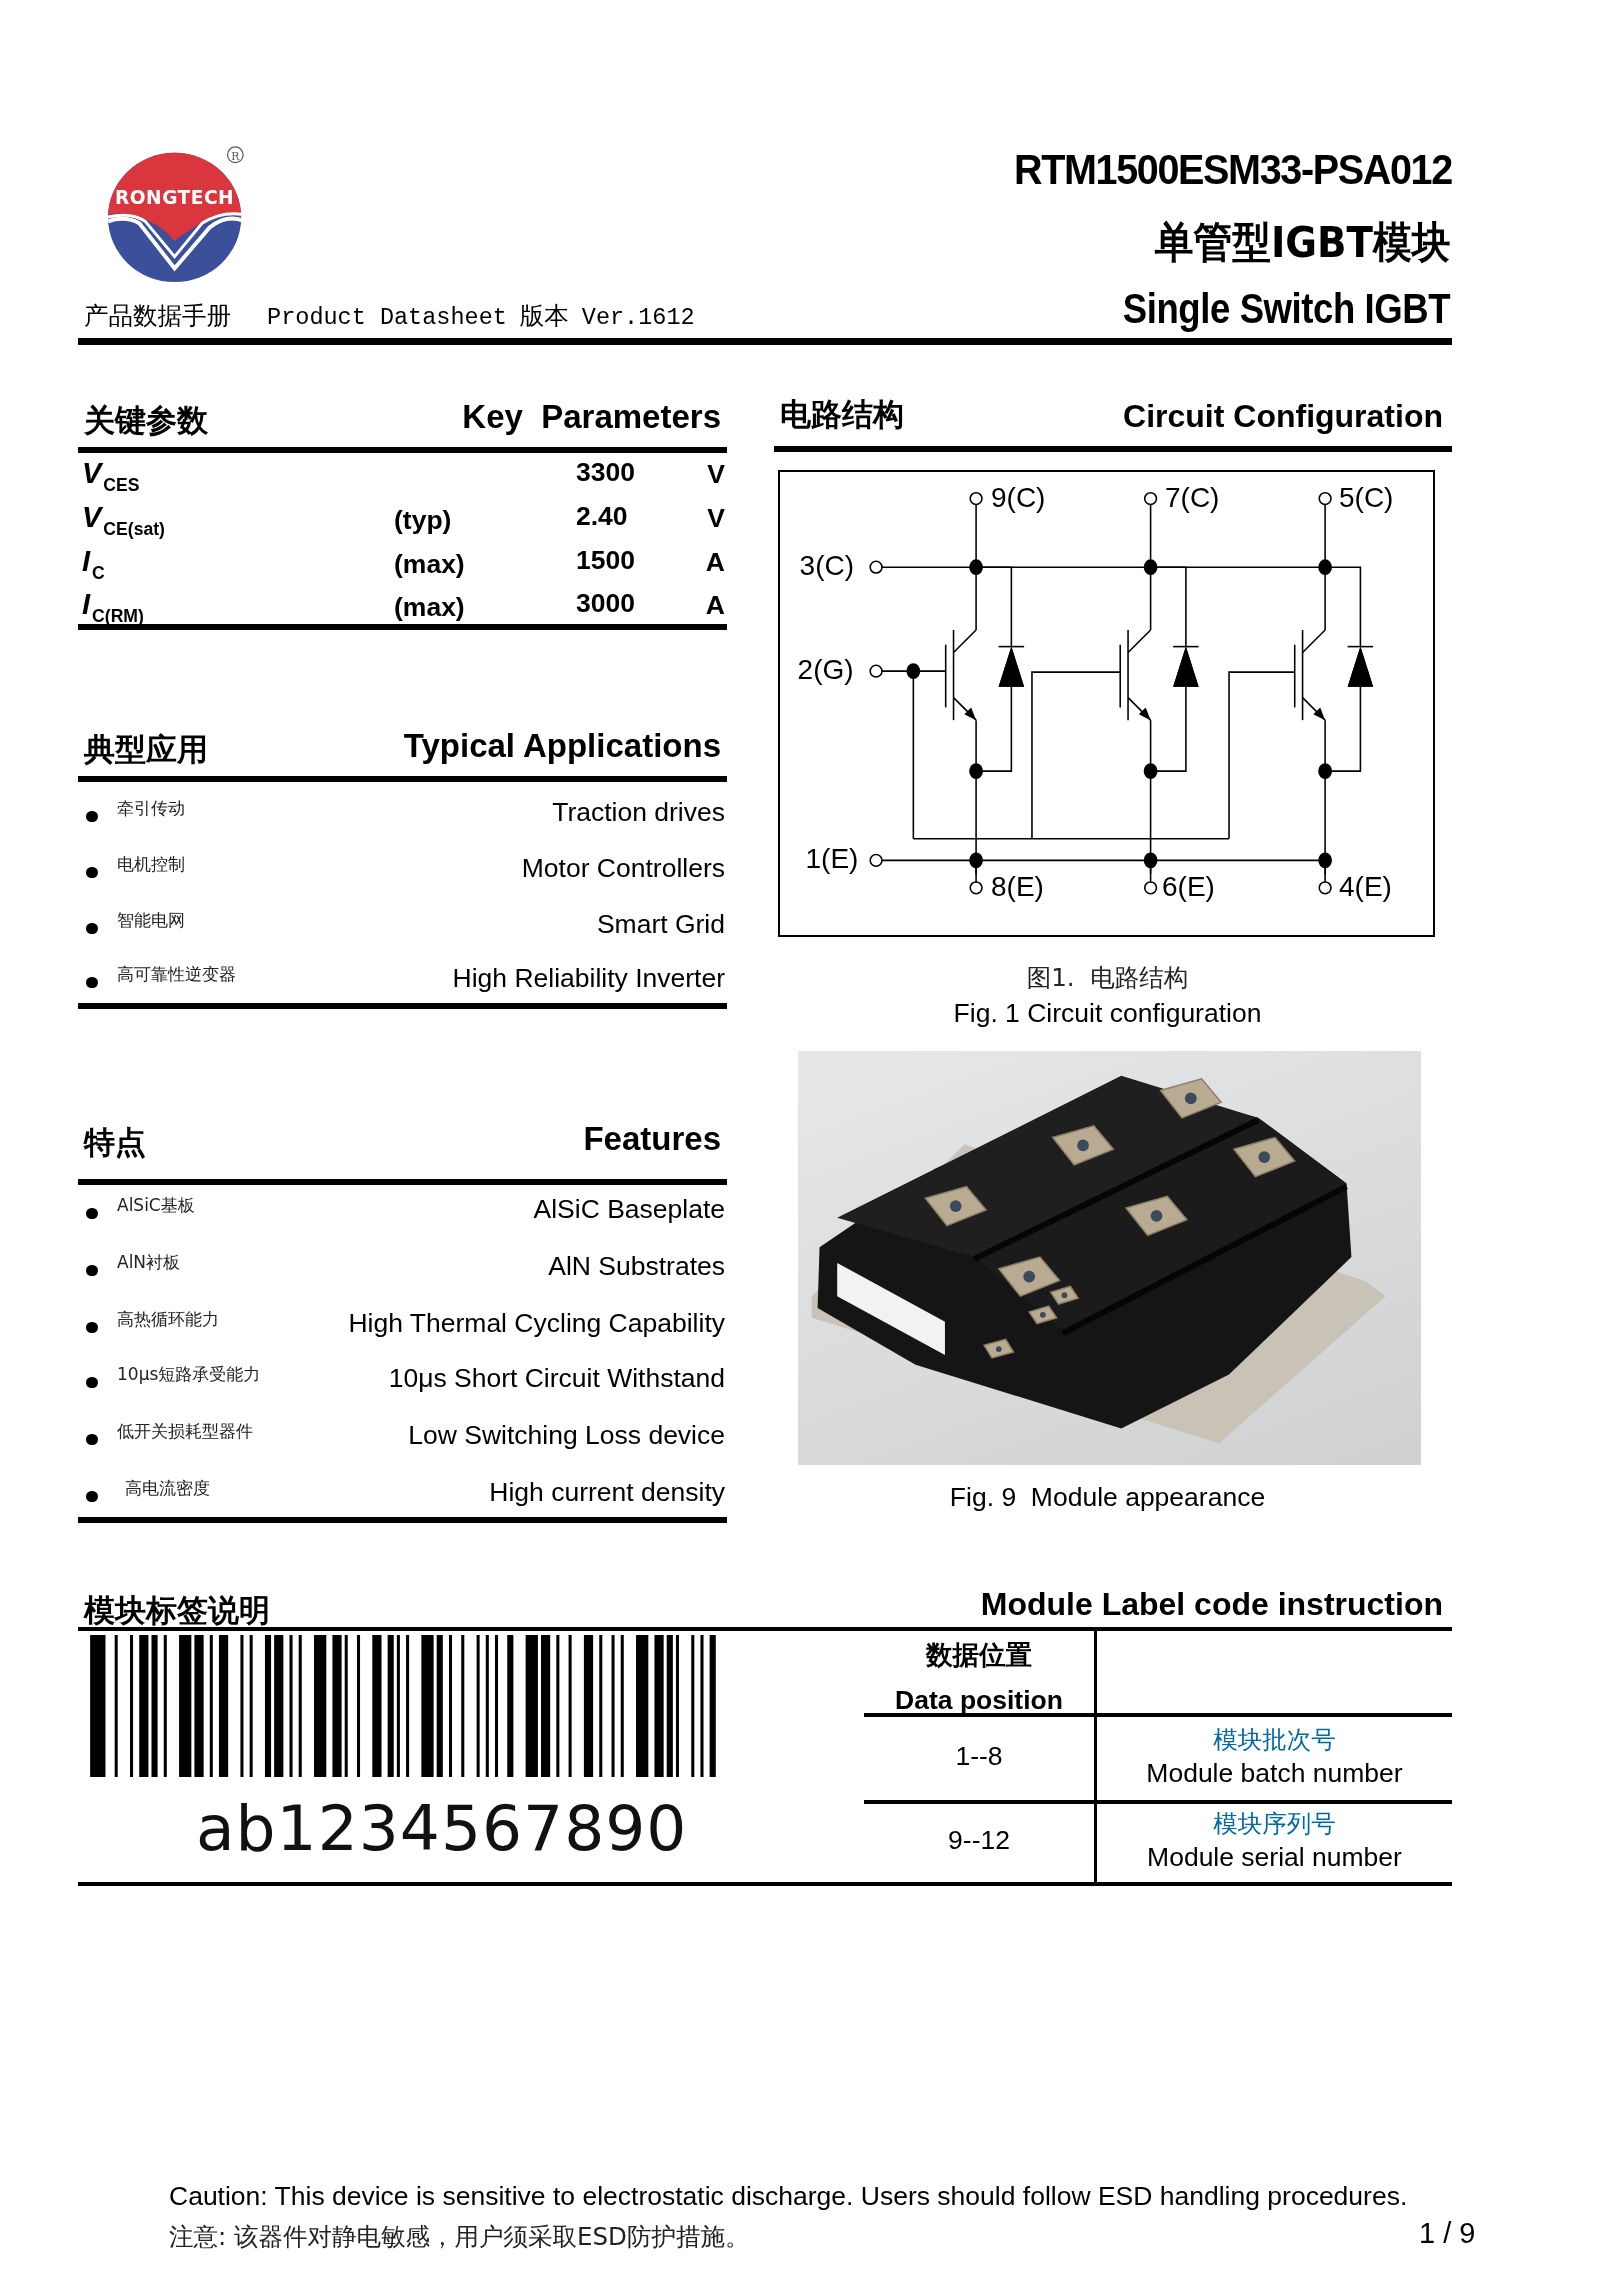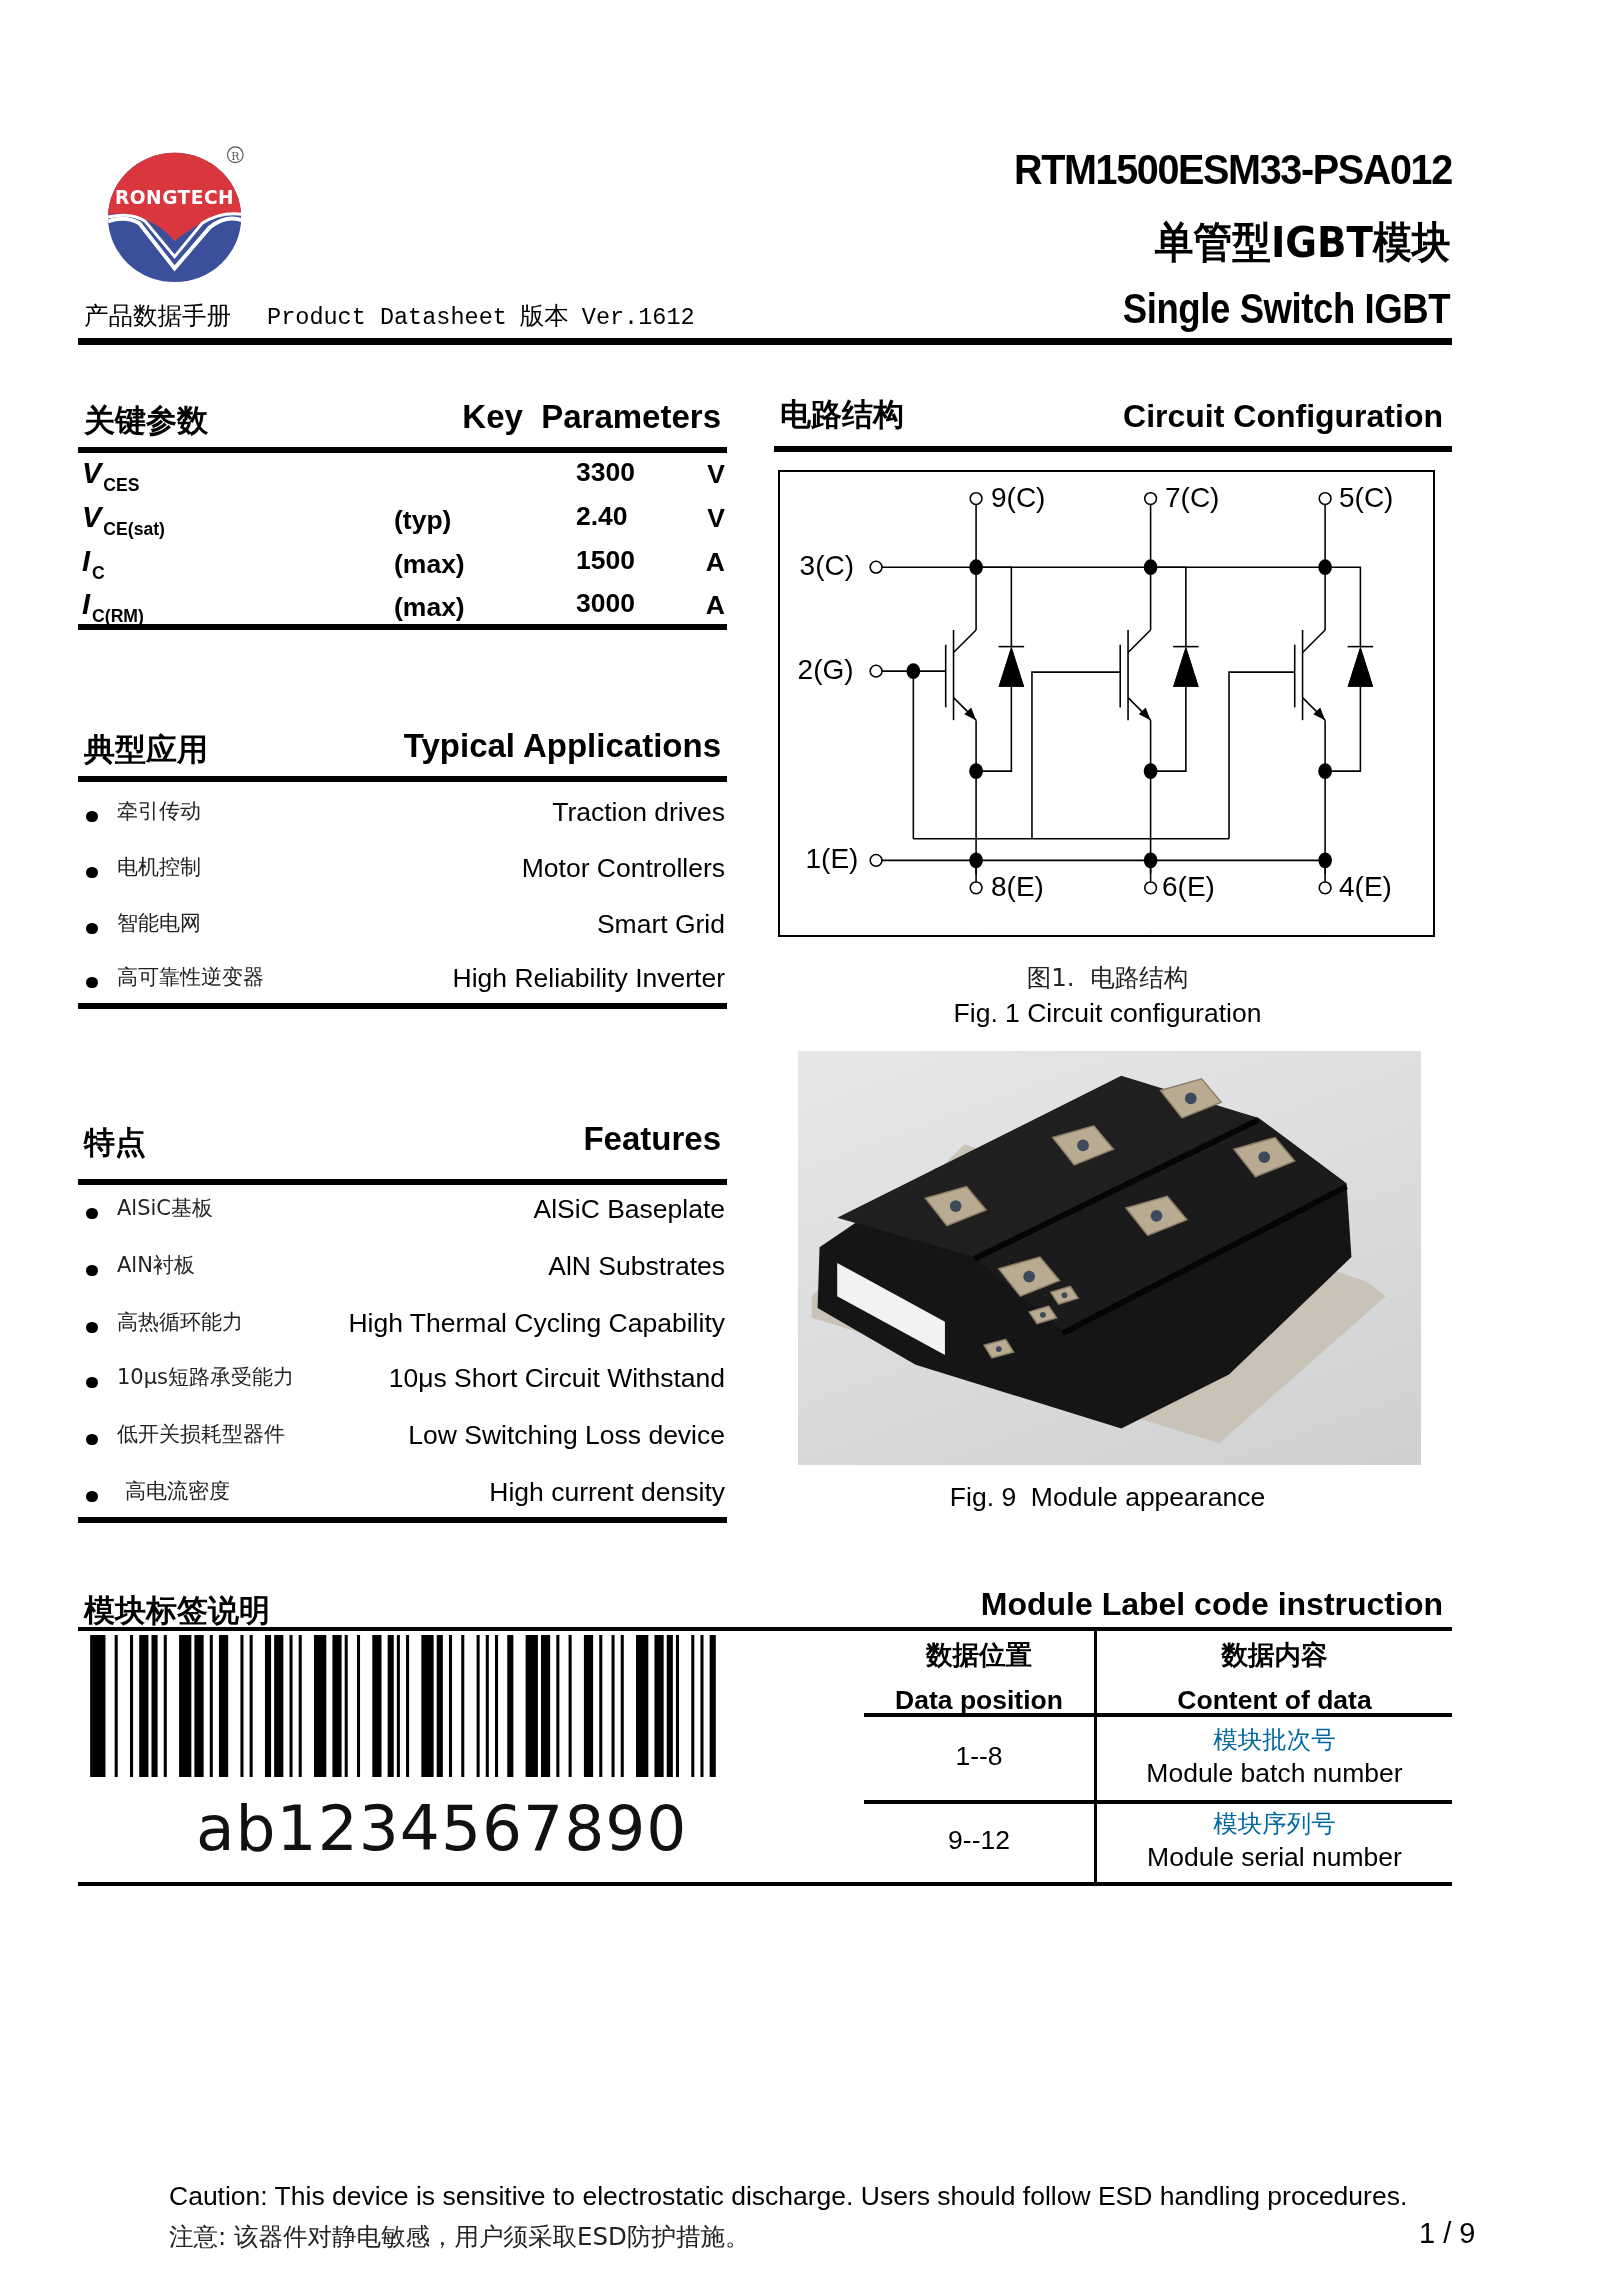--- a/index.html
+++ b/index.html
@@ -22,21 +22,21 @@
   
   .kp-row { position:absolute; left:82px; width:643px; height:39px; font-weight:bold; font-size:26.5px; }
   .kp-sym { position:absolute; left:0; top:0; font-style:italic; font-size:29px; }
   .kp-sym sub { font-style:normal; font-size:17.6px; vertical-align:-7.8px; margin-left:2px; }
   .kp-cond { position:absolute; left:312px; top:3.9px; }
   .kp-val { position:absolute; left:494px; top:0; }
   .kp-unit { position:absolute; right:0; top:2px; }
 
   .list-row { position:absolute; left:82px; width:643px; height:39px; font-size:26.5px; }
   .bullet { position:absolute; left:3.9px; top:13.7px; width:11.8px; height:11.8px; background:#000; border-radius:50%; }
-  .list-cn { position:absolute; left:35px; top:0; font-family:"DejaVu Sans", sans-serif; font-size:21px; color:#222; }
+  .list-cn { position:absolute; left:35px; top:0; font-family:"DejaVu Sans", sans-serif; font-size:17px; color:#222; }
   .list-en { position:absolute; right:0; top:0; font-size:26.5px; }
 
   .caption { position:absolute; text-align:center; font-size:26.5px; width:647px; }
   .caption .cn { font-family:"DejaVu Sans", sans-serif; font-size:24.5px; color:#222; }
 
   
   #circuit-box { left:778px; top:470px; width:657px; height:467px; border:2.9px solid #000; box-sizing:border-box; }
 
   
   #photo { left:798px; top:1051px; width:623px; height:414px; background:linear-gradient(160deg,#e6e7e9 0%,#d9dadc 60%,#cfd0d2 100%); overflow:hidden; }
@@ -367,24 +367,20 @@
     </svg>
 </div>
 <div class="abs" id="barcode-num">ab1234567890</div>
 
 <div class="abs" style="left:864px;top:1631px;width:588px;height:253px;">
   <div class="abs" style="left:230px;top:0;width:2.9px;height:253px;background:#000;"></div>
   <div class="tbl-text" style="left:0;top:5.9px;width:230px;">
     <div class="h-cn" style="font-size:26.5px;">数据位置</div>
     <div style="font-weight:bold;font-size:26.5px;margin-top:11.8px;">Data position</div>
   </div>
-  <div class="tbl-text" style="left:233px;top:5.9px;width:355px;">
-    <div class="h-cn" style="font-size:26.5px;">数据内容</div>
-    <div style="font-weight:bold;font-size:26.5px;margin-top:11.8px;">Content of data</div>
-  </div>
   <div class="rule" style="left:0;top:82px;width:588px;height:3.9px;"></div>
 
   <div class="tbl-text" style="left:0;top:110px;width:230px;font-size:26.5px;">1--8</div>
   <div class="tbl-text" style="left:233px;top:92px;width:355px;">
     <div class="cn-light" style="font-size:24.5px;">模块批次号</div>
     <div style="font-size:26.5px;margin-top:2px;">Module batch number</div>
   </div>
   <div class="rule" style="left:0;top:169px;width:588px;height:3.9px;"></div>
 
   <div class="tbl-text" style="left:0;top:194px;width:230px;font-size:26.5px;">9--12</div>

